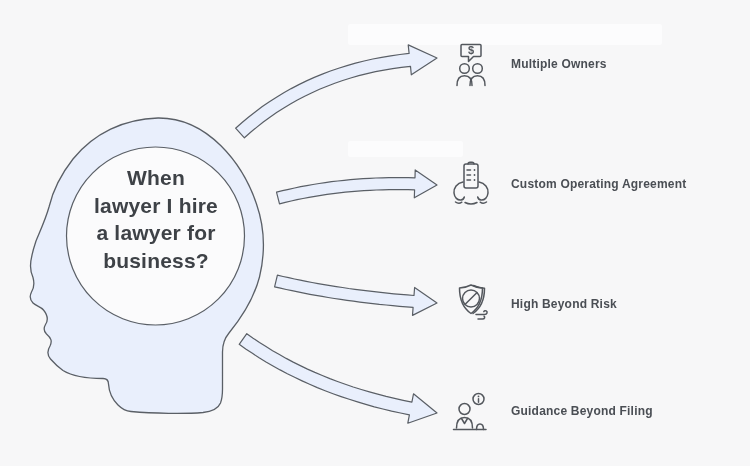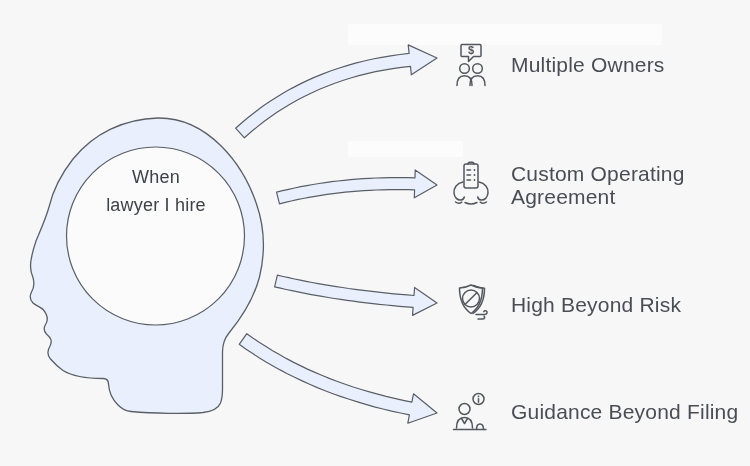--- a/index.html
+++ b/index.html
@@ -10,28 +10,28 @@
   }
   .band{position:absolute; background:#ffffff; opacity:.65; border-radius:2px;}
   .band1{left:348px; top:24px; width:314px; height:21px;}
   .band2{left:348px; top:141px; width:115px; height:16px;}
   svg.art{position:absolute; left:0; top:0;}
   .head-fill{fill:var(--shape,#e9effc); stroke:var(--outline,#5a5f66); stroke-width:1.3;}
   .circle-fill{fill:#fbfbfc; stroke:var(--outline,#5a5f66); stroke-width:1.2;}
   .arrow{fill:var(--shape,#e9effc); stroke:var(--outline,#5a5f66); stroke-width:1.2; stroke-linejoin:round;}
   .question{
     position:absolute; left:58px; top:164px; width:196px;
-    text-align:center; font-weight:normal; font-size:18px; line-height:27.5px;
+    text-align:center; font-weight:bold; font-size:21px; line-height:27.5px;
     color:var(--heading,#3e4247); letter-spacing:.2px;
   }
   .qline{display:block;}
   .row{position:absolute; left:448px; display:flex; align-items:center; gap:17px; height:56px;}
   .row-0{top:37px;} .row-1{top:157px;} .row-2{top:277px;} .row-3{top:384px;text-align:center;}
   .label{
-    font-size:21px; font-weight:normal; line-height:23.5px;
+    font-size:12px; font-weight:bold; line-height:23.5px;
     color:var(--label,#4a4e54); letter-spacing:.2px; white-space:nowrap;
   }
   .row-1 .label{max-width:178px; white-space:normal;}
   .icon{flex:0 0 auto;}
   .icon *{fill:none; stroke:#53575d; stroke-width:1.5; stroke-linecap:round; stroke-linejoin:round;}
   .icon .fill{fill:#53575d; stroke:none;}
   .icon text{fill:#53575d; stroke:none; font-family:"Liberation Sans",sans-serif; font-weight:bold; font-size:11px;}
 </style>
 </head>
 <body>
@@ -75,20 +75,22 @@
 
     <path class="arrow" id="arrow-0" d="M244.4 137.8 L 250.6 132.3 L 256.9 127.1 L 263.3 122.0 L 269.9 117.2 L 276.6 112.6 L 283.4 108.2 L 290.4 104.0 L 297.4 100.0 L 304.7 96.2 L 312.0 92.7 L 319.5 89.3 L 327.1 86.2 L 334.8 83.2 L 342.7 80.5 L 350.7 78.0 L 358.8 75.7 L 367.1 73.6 L 375.5 71.7 L 384.0 70.1 L 392.7 68.6 L 401.5 67.3 L 410.5 66.3 L 411.3 74.8 L 437.0 58.0 L 408.2 44.9 L 409.1 53.4 L 399.9 54.5 L 390.7 55.8 L 381.7 57.3 L 372.8 59.0 L 364.1 61.0 L 355.5 63.1 L 347.0 65.6 L 338.6 68.2 L 330.4 71.0 L 322.3 74.1 L 314.3 77.4 L 306.5 80.9 L 298.8 84.6 L 291.2 88.6 L 283.8 92.8 L 276.5 97.2 L 269.4 101.8 L 262.3 106.6 L 255.5 111.7 L 248.7 117.0 L 242.1 122.5 L 235.6 128.2 Z"></path>
     <path class="arrow" id="arrow-1" d="M279.5 203.8 L 285.3 202.4 L 291.2 201.0 L 297.1 199.7 L 303.0 198.5 L 309.0 197.4 L 315.0 196.3 L 321.0 195.4 L 327.0 194.4 L 333.1 193.6 L 339.2 192.9 L 345.3 192.2 L 351.5 191.6 L 357.6 191.1 L 363.9 190.6 L 370.1 190.3 L 376.4 190.0 L 382.7 189.8 L 389.0 189.6 L 395.3 189.6 L 401.7 189.6 L 408.1 189.7 L 414.6 189.8 L 414.3 197.8 L 437.0 185.0 L 415.2 169.9 L 415.0 177.8 L 408.4 177.7 L 401.8 177.6 L 395.3 177.6 L 388.8 177.6 L 382.3 177.8 L 375.9 178.0 L 369.5 178.3 L 363.1 178.7 L 356.7 179.1 L 350.4 179.6 L 344.1 180.3 L 337.8 181.0 L 331.5 181.7 L 325.3 182.6 L 319.1 183.5 L 313.0 184.5 L 306.8 185.6 L 300.7 186.7 L 294.6 188.0 L 288.6 189.3 L 282.5 190.7 L 276.5 192.2 Z"></path>
     <path class="arrow" id="arrow-2" d="M274.6 286.8 L 280.4 288.2 L 286.2 289.5 L 292.0 290.7 L 297.9 291.9 L 303.9 293.1 L 309.9 294.3 L 315.9 295.4 L 322.1 296.4 L 328.2 297.5 L 334.4 298.5 L 340.7 299.4 L 347.0 300.3 L 353.4 301.2 L 359.8 302.1 L 366.3 302.9 L 372.8 303.6 L 379.4 304.4 L 386.1 305.0 L 392.7 305.7 L 399.5 306.3 L 406.3 306.9 L 413.1 307.4 L 412.5 315.4 L 437.0 303.0 L 414.6 287.5 L 414.0 295.5 L 407.3 294.9 L 400.5 294.4 L 393.9 293.8 L 387.3 293.1 L 380.7 292.4 L 374.2 291.7 L 367.7 290.9 L 361.3 290.1 L 355.0 289.3 L 348.7 288.5 L 342.5 287.5 L 336.3 286.6 L 330.2 285.6 L 324.1 284.6 L 318.1 283.6 L 312.1 282.5 L 306.2 281.3 L 300.3 280.2 L 294.5 279.0 L 288.7 277.7 L 283.0 276.5 L 277.4 275.2 Z"></path>
     <path class="arrow" id="arrow-3" d="M239.2 344.3 L 245.7 348.9 L 252.4 353.3 L 259.1 357.7 L 266.0 361.9 L 273.0 365.9 L 280.1 369.9 L 287.3 373.7 L 294.6 377.3 L 302.1 380.9 L 309.6 384.3 L 317.3 387.6 L 325.1 390.7 L 333.0 393.7 L 341.1 396.6 L 349.2 399.3 L 357.5 401.9 L 365.8 404.4 L 374.3 406.8 L 382.9 409.0 L 391.6 411.1 L 400.5 413.0 L 409.4 414.9 L 407.8 423.2 L 437.0 413.0 L 413.5 393.8 L 411.9 402.1 L 403.2 400.3 L 394.6 398.4 L 386.1 396.4 L 377.7 394.2 L 369.4 391.9 L 361.3 389.5 L 353.2 387.0 L 345.3 384.3 L 337.5 381.5 L 329.9 378.6 L 322.3 375.5 L 314.9 372.4 L 307.5 369.1 L 300.3 365.6 L 293.2 362.1 L 286.2 358.4 L 279.4 354.6 L 272.6 350.7 L 266.0 346.6 L 259.5 342.5 L 253.1 338.2 L 246.8 333.7 Z"></path>
   </svg>
 
   <div class="question">
     <span class="qline">When</span>
     <span class="qline">lawyer I hire</span>
+    <span class="qline">a lawyer for</span>
+    <span class="qline">business?</span>
   </div>
 
   <div class="row row-0">
     <svg class="icon" width="46" height="48" viewBox="0 0 46 48">
       <path d="M14 3.5 Q13 3.5 13 4.5 V14.5 Q13 15.5 14 15.5 H20.5 V20.5 L25.5 15.5 H32 Q33 15.5 33 14.5 V4.5 Q33 3.5 32 3.5 Z"></path>
       <text x="23" y="13" text-anchor="middle">$</text>
       <circle cx="16.5" cy="27.5" r="4.8"></circle>
       <circle cx="29.5" cy="27.5" r="4.8"></circle>
       <path d="M9 44.5 C9 38 12 34.8 16.5 34.8 C21 34.8 24 38 24 44.5"></path>
       <path d="M22 44.5 C22 38 25 34.8 29.5 34.8 C34 34.8 37 38 37 44.5"></path>

